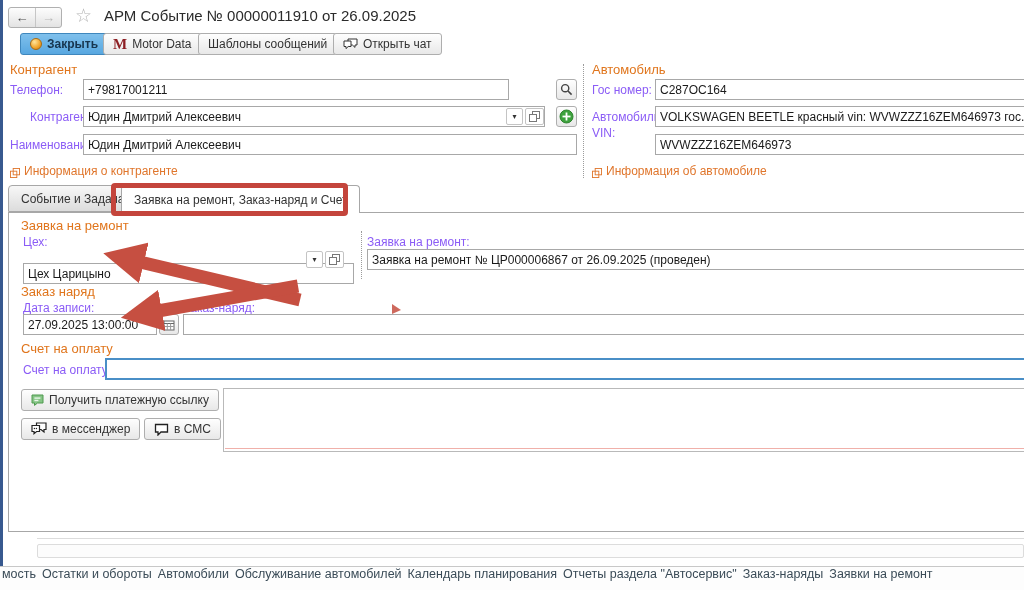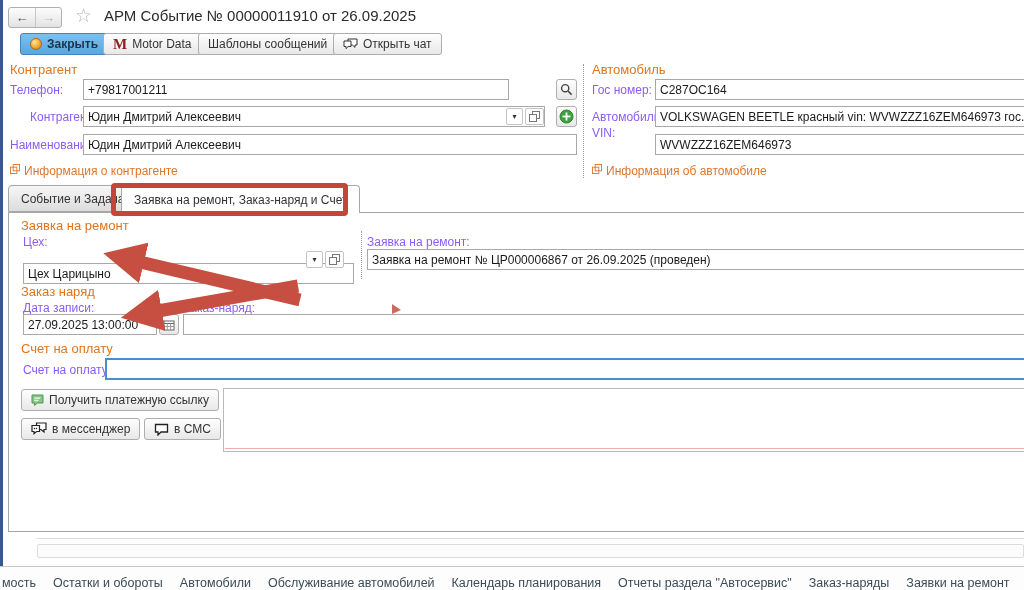--- a/index.html
+++ b/index.html
@@ -36,21 +36,21 @@
   .lbl { font-size:12px; color:#8b5cf6; white-space:nowrap; }
   .fld { position:absolute; height:21px; border:1px solid #a8a8a8; background:#fff;
     font-family:"Liberation Sans", sans-serif; font-size:12px; color:#1a1a1a;
     padding:0 4px; outline:none; }
   .sqbtn { position:absolute; width:21px; height:21px; border:1px solid #aeaeae; border-radius:3px;
     background:linear-gradient(#fefefe,#e8e8e8); display:flex; align-items:center;
     justify-content:center; cursor:pointer; }
   .minibtn { position:absolute; height:17px; border:1px solid #c4c4c4; border-radius:2px;
     background:#fff; display:flex; align-items:center; justify-content:center;
     font-size:8px; color:#333; cursor:pointer; }
-  .olink { position:absolute; display:flex; align-items:flex-start; gap:4px; font-size:12px;
+  .olink { position:absolute; display:flex; align-items:flex-end; gap:4px; font-size:12px;
     color:#e0762c; white-space:nowrap; cursor:pointer; }
   .dotsep { position:absolute; width:0; border-left:1px dotted #9b9b9b; }
 
   
   .tab { position:absolute; top:185px; height:27px; display:flex; align-items:center;
     padding:0 12px; font-size:12px; color:#333; border:1px solid #a7a7a7;
     border-radius:4px 4px 0 0; white-space:nowrap; cursor:pointer; }
   .tab-inactive { background:linear-gradient(#f7f7f7,#dcdcdc); }
   .tab-active { background:#fff; border-bottom:none; height:28px; z-index:3; }
   .panel { left:8px; top:212px; width:1020px; height:320px; background:#fff;
@@ -65,21 +65,21 @@
   .textarea { position:absolute; border:1px solid #b9b9b9; background:#fff; resize:none;
     outline:none; font-family:"Liberation Sans", sans-serif; font-size:12px; }
   .redline { position:absolute; height:1px; background:#f0b0aa; }
 
   
   .hline { position:absolute; height:1px; background:#dcdcdc; }
   .stripbox { position:absolute; border:1px solid #dcdcdc; background:#fcfcfc; border-radius:2px; }
 
   
   .bottombar { left:0; top:566px; width:1024px; height:24px; background:#fdfdfd;
-    border-top:1px solid #c8c8c8; display:flex; align-items:flex-end; gap:17px;
+    border-top:1px solid #c8c8c8; display:flex; align-items:flex-start; gap:6px;
     padding-left:2px; overflow:hidden; }
   .bnav { font-size:12.5px; color:#3a4b57; white-space:nowrap; cursor:pointer; }
 
   svg { display:block; }
 </style>
 </head>
 <body>
 
 <div class="abs left-edge"></div>
 

